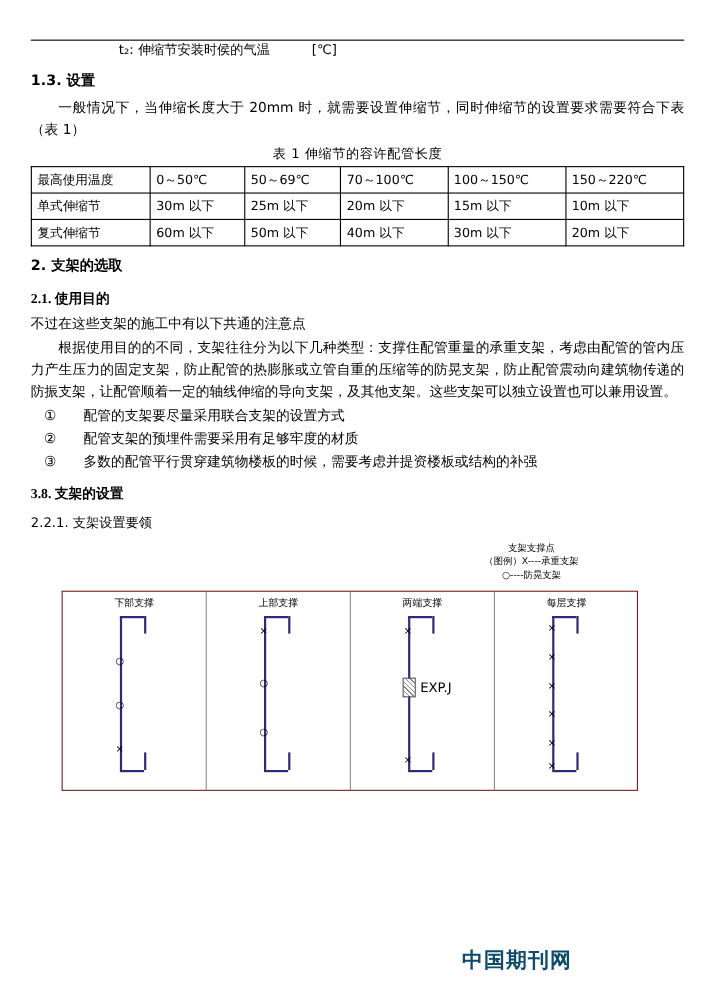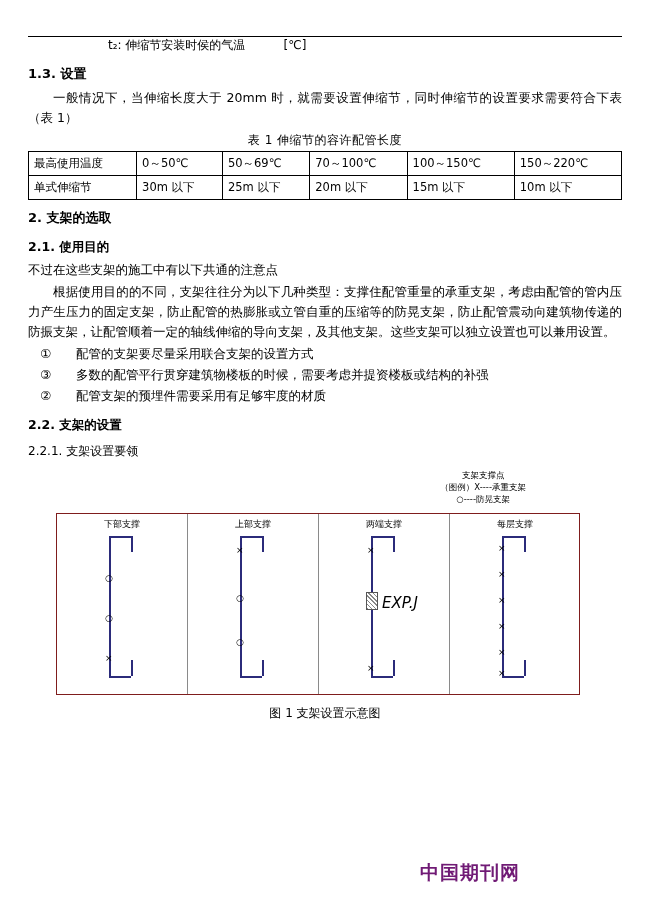--- a/index.html
+++ b/index.html
@@ -44,20 +44,21 @@
     font-size: 13px;
     font-weight: bold;
     margin: 8px 0 4px 0;
     line-height: 20px;
   }
   h3.heading-sm {
     font-size: 12.5px;
     font-weight: bold;
     margin: 9px 0 3px 0;
     line-height: 20px;
+    font-family: Liberation Serif, serif;
   }
   h4.heading-xs {
     font-size: 12px;
     font-weight: normal;
     margin: 7px 0 2px 0;
     line-height: 19px;
   }
   p.para {
     font-size: 12.5px;
     line-height: 20px;
@@ -168,37 +169,36 @@
   }
   .exp-box {
     position: absolute;
     width: 10px;
     height: 16px;
     background: repeating-linear-gradient(45deg, #888 0px, #888 1px, #fff 1px, #fff 3px);
     border: 1px solid #555;
   }
   .exp-label {
     position: absolute;
-    font-size: 15px;
-    font-style: italic;
+    font-size: 12px;
   }
   .fig-caption {
     position: absolute;
     left: 0;
     top: 236px;
     width: 594px;
     text-align: center;
     font-size: 12px;
   }
   .watermark-cn {
     position: absolute;
     left: 420px;
     top: 826px;
     font-size: 19px;
-    color: #701a75;
+    color: #0c4a6e;
     letter-spacing: 1px;
     font-weight: bold;
   }
   .watermark-url {
     position: absolute;
     left: 412px;
     top: 868px;
     font-size: 14px;
     color: #7f1d1d;
     letter-spacing: 0.5px;
@@ -232,35 +232,43 @@
           <td>150～220℃</td>
         </tr>
         <tr>
           <td>单式伸缩节</td>
           <td>30m 以下</td>
           <td>25m 以下</td>
           <td>20m 以下</td>
           <td>15m 以下</td>
           <td>10m 以下</td>
         </tr>
+        <tr>
+          <td>复式伸缩节</td>
+          <td>60m 以下</td>
+          <td>50m 以下</td>
+          <td>40m 以下</td>
+          <td>30m 以下</td>
+          <td>20m 以下</td>
+        </tr>
       </tbody>
     </table>
 
     <h2 class="heading">2.  支架的选取</h2>
     <h3 class="heading-sm">2.1. 使用目的</h3>
     <p class="para noindent">不过在这些支架的施工中有以下共通的注意点</p>
     <p class="para">根据使用目的的不同，支架往往分为以下几种类型：支撑住配管重量的承重支架，考虑由配管的管内压力产生压力的固定支架，防止配管的热膨胀或立管自重的压缩等的防晃支架，防止配管震动向建筑物传递的防振支架，让配管顺着一定的轴线伸缩的导向支架，及其他支架。这些支架可以独立设置也可以兼用设置。</p>
 
     <ol class="circled">
       <li><span class="marker">①</span><span>配管的支架要尽量采用联合支架的设置方式</span></li>
+      <li><span class="marker">②</span><span>配管支架的预埋件需要采用有足够牢度的材质</span></li>
       <li><span class="marker">③</span><span>多数的配管平行贯穿建筑物楼板的时候，需要考虑并提资楼板或结构的补强</span></li>
-      <li><span class="marker">②</span><span>配管支架的预埋件需要采用有足够牢度的材质</span></li>
     </ol>
 
-    <h3 class="heading-sm">2.2. 支架的设置</h3>
+    <h3 class="heading-sm">3.8. 支架的设置</h3>
     <h4 class="heading-xs">2.2.1.  支架设置要领</h4>
 
     <div class="figure-wrap">
 
       <div class="fig-legend">
         <div>支架支撑点</div>
         <div>（图例）X----承重支架</div>
         <div>○----防晃支架</div>
       </div>
 
@@ -310,21 +318,20 @@
         <div class="pipe-v" style="left:467px; top:146px; height:16px;"></div>
         <div class="xmark" style="left:441px; top:30px;">×</div>
         <div class="xmark" style="left:441px; top:56px;">×</div>
         <div class="xmark" style="left:441px; top:82px;">×</div>
         <div class="xmark" style="left:441px; top:108px;">×</div>
         <div class="xmark" style="left:441px; top:134px;">×</div>
         <div class="xmark" style="left:441px; top:155px;">×</div>
 
       </div>
 
-      <div class="fig-caption">图 1 支架设置示意图</div>
     </div>
 
   </div>
 
   <div class="watermark-cn">中国期刊网</div>
   <div class="watermark-url">www.chinaqking.com</div>
 
 </div>
 
 </body></html>

